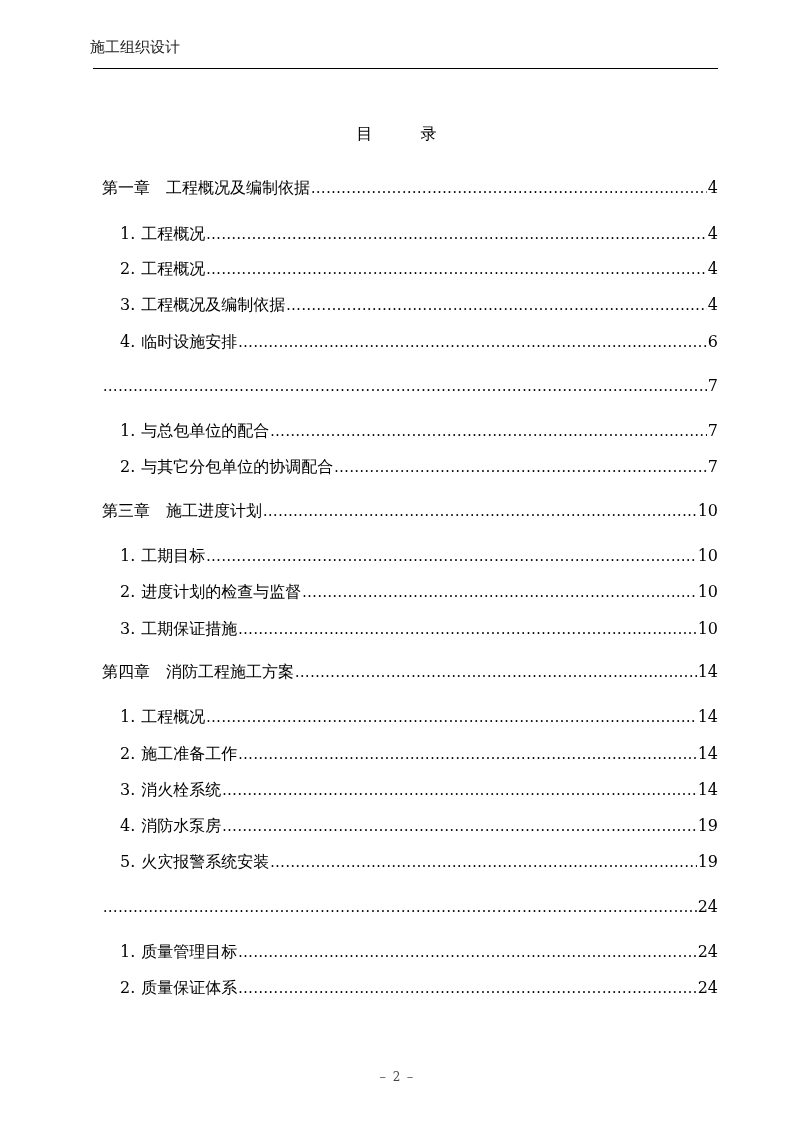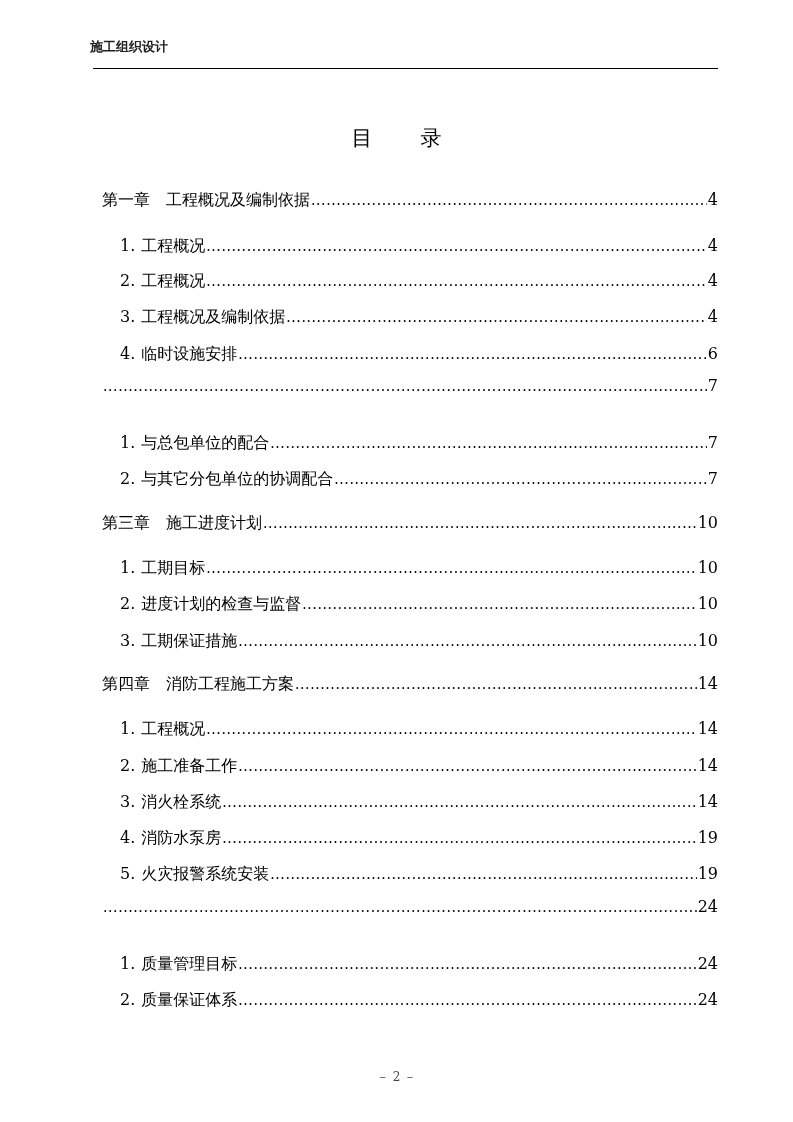--- a/index.html
+++ b/index.html
@@ -3,40 +3,40 @@
 <meta charset="utf-8">
 <style>
   html, body { margin: 0; padding: 0; background: #ffffff; }
   body {
     width: 793px; height: 1122px; position: relative; overflow: hidden;
     font-family: "DejaVu Serif", "Liberation Serif", serif;
     color: #000;
   }
   .header {
     position: absolute; left: 90px; top: 38px; width: 628px;
-    font-size: 13px; color: #222; font-weight: bold;
+    font-size: 15px; color: #222;
   }
   .header-rule {
     position: absolute; left: 93px; top: 68px; width: 625px; height: 0;
     border-top: 1px solid #000;
   }
   .toc-title {
     position: absolute; top: 124px; left: 0; width: 793px;
-    text-align: center; font-size: 21px;
+    text-align: center; font-size: 16px;
   }
   .toc-title span { display: inline-block; }
   .toc-title .gap { width: 48px; }
   .toc {
     position: absolute; left: 0; top: 0; width: 793px;
   }
   .row {
     position: absolute; display: flex; align-items: baseline;
     font-size: 16px; line-height: 20px; white-space: nowrap;
   }
-  .row .label { flex: none; margin-top: 12px; }
+  .row .label { flex: none; }
   .row .num { flex: none; margin-right: 6px; }
   .row .leader {
     flex: 1 1 auto; overflow: hidden; margin: 0 1px;
     position: relative; top: 0;
   }
   .row .leader::before {
     content: "..........................................................................................................................................................................................................";
     letter-spacing: 0.6px; font-size: 14px;
   }
   .row .page { flex: none; text-align: right; }

